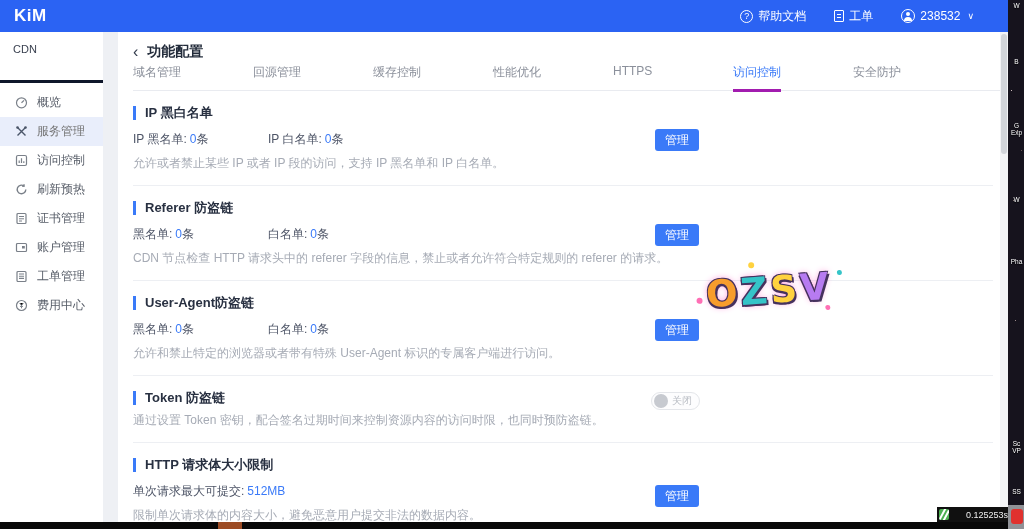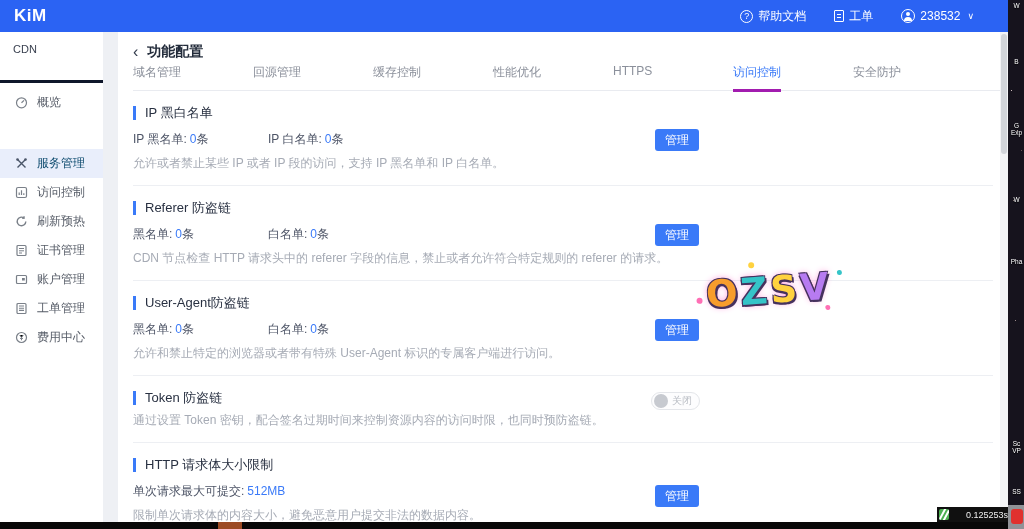--- a/index.html
+++ b/index.html
@@ -19,36 +19,36 @@
   .user-icon { width:14px; height:14px; border:1px solid #fff; border-radius:50%; position:relative; display:inline-block; }
   .user-icon::before { content:""; position:absolute; left:4px; top:2px; width:4px; height:4px; border-radius:50%; background:#fff; }
   .user-icon::after { content:""; position:absolute; left:2px; top:7px; width:8px; height:4px; border-radius:4px 4px 0 0; background:#fff; }
   .chev { font-size:9px; margin-left:2px; }
 
   
   .sidebar { position:absolute; left:0; top:32px; width:103px; height:490px; background:#fff; }
   .product { padding:11px 0 25px 13px; font-size:11px; color:#3a4150; border-bottom:3px solid #0f172a; }
   .menu { margin-top:5px; }
   .menu-item { height:29px; display:flex; align-items:center; padding-left:15px; gap:9px; font-size:12px; color:#565c67; cursor:pointer; }
-  .menu-item.active { background:#e9eefb; color:#0c4a6e;margin-top:32px; }
+  .menu-item.active { background:#e9eefb; color:#737373; }
   .menu-item svg { flex:0 0 auto; }
 
   
   .main { position:absolute; left:118px; top:32px; width:882px; height:490px; background:#fff; padding-left:15px; }
   .page-head { padding-top:11px; display:flex; align-items:center; gap:9px; font-size:14px; font-weight:bold; color:#222b3a; }
   .back { font-size:16px; font-weight:normal; color:#333c4d; cursor:pointer; line-height:14px; }
   .tabs { display:flex; margin-top:3px; border-bottom:1px solid #e9ebf0; height:27px; }
   .tab { width:120px; font-size:12px; color:#8b909b; cursor:pointer; }
   .tab span { display:inline-block; padding-bottom:8px; }
   .tab.active { color:#3a7af8; }
   .tab.active span { border-bottom:3px solid #a21caf; }
 
   .section { position:relative; border-bottom:1px solid #edeff3; padding:15px 0 13px; width:860px; }
   .section.last { border-bottom:none; }
-  .sec-title { font-size:13px; font-weight:normal; color:#283041; border-left:3px solid #3a7af8; padding-left:9px; line-height:14px; }
+  .sec-title { font-size:13px; font-weight:bold; color:#283041; border-left:3px solid #3a7af8; padding-left:9px; line-height:14px; }
   .fields { display:flex; margin-top:11px; font-size:12px; }
   .field { min-width:135px; }
   .lbl { color:#4d5466; }
   .num { color:#3a7af8; margin-left:3px; }
   .unit { color:#4d5466; }
   .desc { margin-top:7px; font-size:12px; color:#a6abb5; }
   .manage-btn { position:absolute; left:522px; top:38px; width:44px; height:22px; background:#3a7af8; color:#fff; font-size:12px; border:none; border-radius:3px; cursor:pointer; }
   .sec-hrsl .manage-btn { top:42px; }
   .toggle { position:absolute; left:518px; top:16px; height:18px; min-width:48px; border:1px solid #e4e6ea; border-radius:9px; background:#fdfdfe; display:flex; align-items:center; padding:0 7px 0 2px; gap:4px; cursor:pointer; }
   .knob { width:14px; height:14px; border-radius:50%; background:#c7cad0; }

